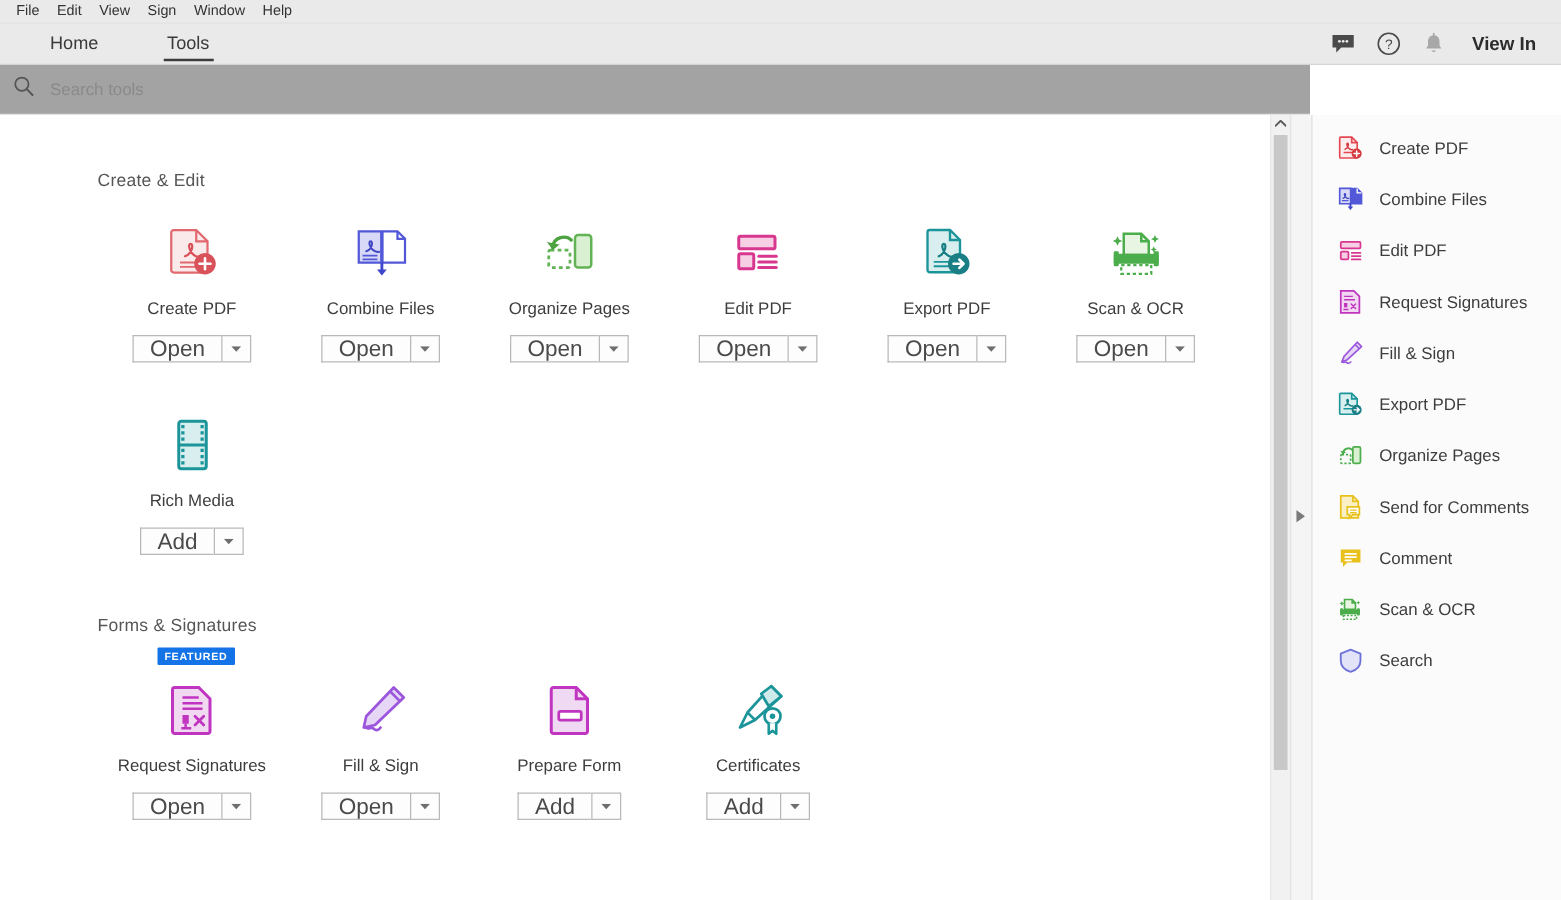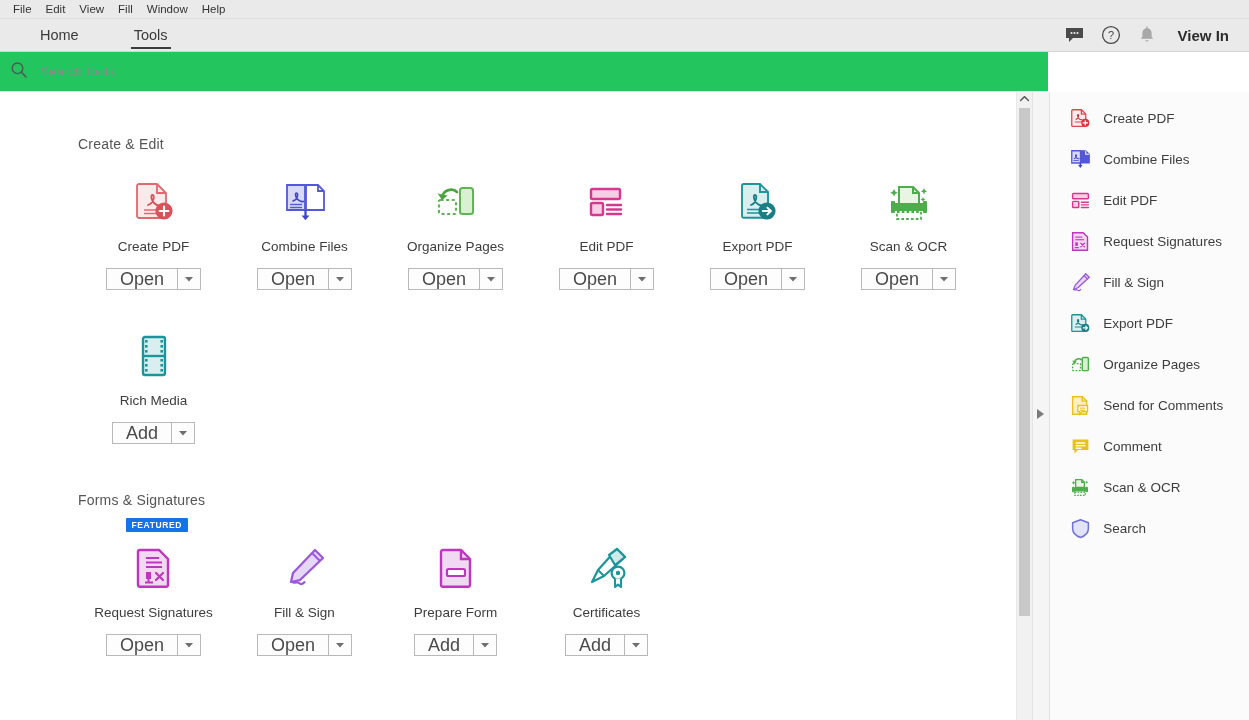--- a/index.html
+++ b/index.html
@@ -76,21 +76,21 @@
     font-size: 15px;
     font-weight: bold;
     color: #2c2c2c;
     padding: 0 6px 0 10px;
     cursor: pointer;
   }
 
   
   .searchbar {
     height: 40px;
-    background: #22c55e;
+    background: #a3a3a3;
     border-bottom: 1px solid #e3e3e3;
     display: flex;
     align-items: center;
     padding-left: 10px;
     width: 1048px;
     box-sizing: border-box;
   }
   .search-input {
     border: none;
     outline: none;
@@ -250,21 +250,21 @@
     white-space: nowrap;
   }
 </style>
 </head>
 <body>
 
 <div class="menubar">
   <div class="menu-item">File</div>
   <div class="menu-item">Edit</div>
   <div class="menu-item">View</div>
-  <div class="menu-item">Fill</div>
+  <div class="menu-item">Sign</div>
   <div class="menu-item">Window</div>
   <div class="menu-item">Help</div>
 </div>
 
 <div class="tabbar">
   <div class="tab">Home</div>
   <div class="tab active">Tools</div>
 
   <div class="tabbar-right">
     <div class="icon-btn">

